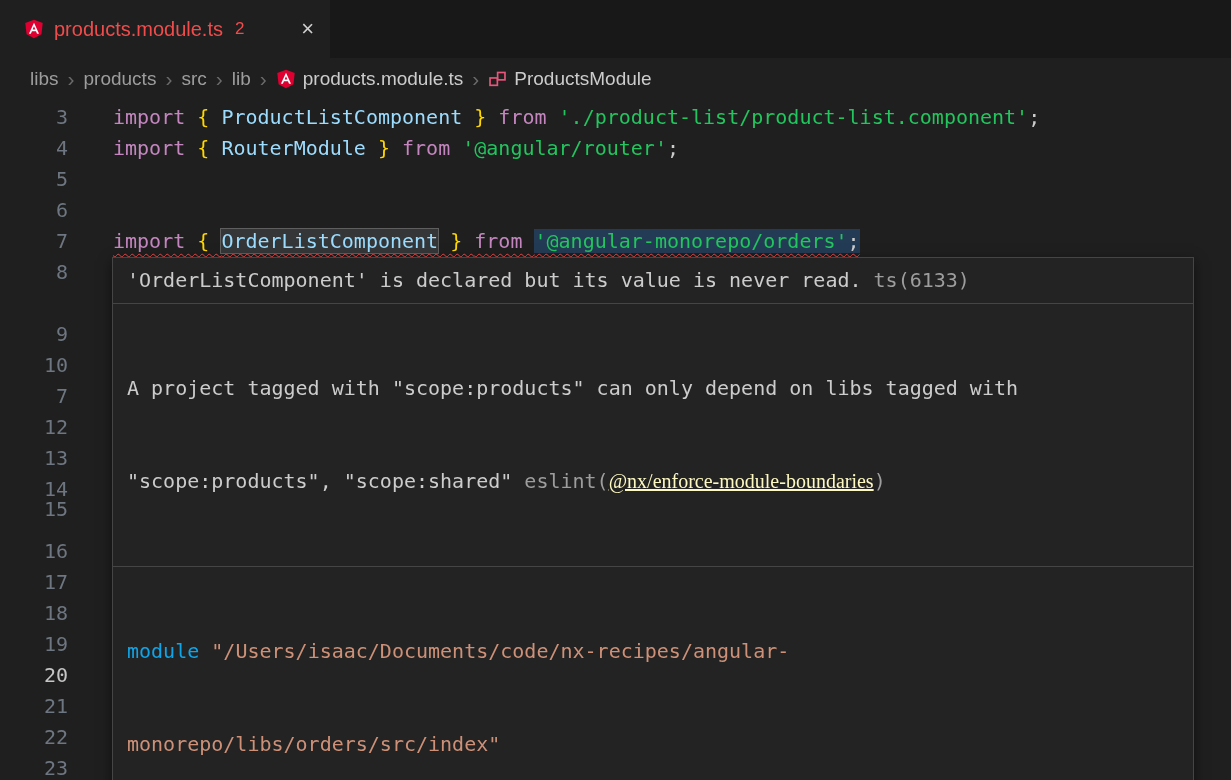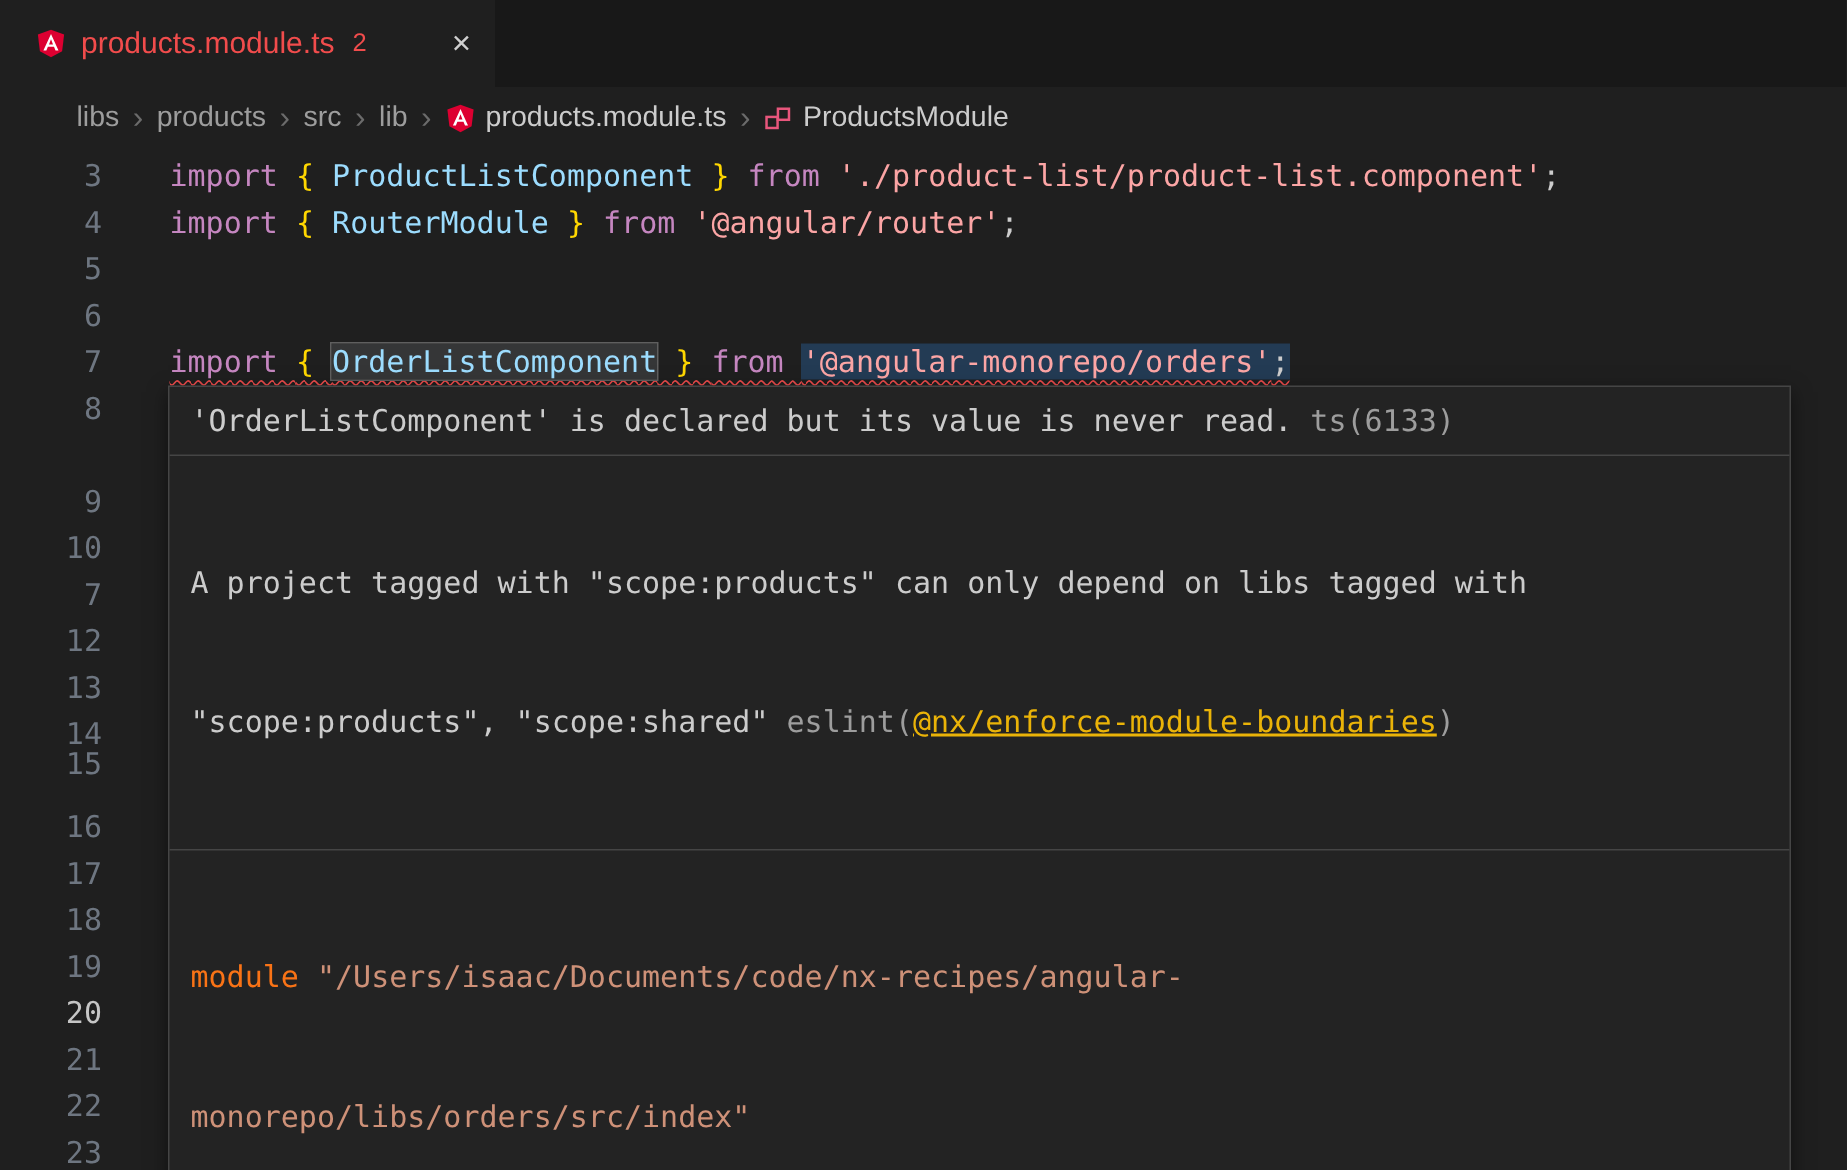--- a/index.html
+++ b/index.html
@@ -10,38 +10,38 @@
   .tabbar { height:58px; background:#181818; display:flex; }
   .tab { display:flex; align-items:center; gap:10px; padding:0 16px 0 24px;
          background:#1f1f1f; width:330px; cursor:pointer; }
   .tab-icon { display:flex; align-items:center; }
   .tab-label { font-size:20px; color:#f14c4c; white-space:nowrap; }
   .tab-badge { font-size:17px; color:#f14c4c; margin-left:2px; }
   .tab-close { margin-left:auto; color:#cfcfcf; font-size:22px; line-height:1; cursor:pointer; }
 
   
   .breadcrumbs { height:42px; display:flex; align-items:center; padding-left:30px;
-                 font-size:19px; color:#9d9d9d;margin-left:21px; }
+                 font-size:19px; color:#9d9d9d; }
   .crumb { display:flex; align-items:center; gap:7px; cursor:pointer; white-space:nowrap; }
   .crumb.bright { color:#cccccc; }
   .crumb-sep { color:#6b6b6b; font-size:21px; padding:0 9px; }
 
   
   .editor { position:absolute; top:100px; left:0; right:0; bottom:0; overflow:hidden;
             font-family:"DejaVu Sans Mono","Liberation Mono",monospace; font-size:20px; }
   .line { position:absolute; height:31px; line-height:31px; white-space:pre; }
   .gutter { left:0; width:68px; text-align:right; color:#6e7681; }
   .gutter.active { color:#c6c6c6; }
   .codeline { left:113px; right:0; color:#cccccc; }
   .guide { position:absolute; top:0; height:31px; width:1px; background:#3a3a3a; }
 
   .tok-kw  { color:#c586c0; }
   .tok-var { color:#9cdcfe; }
   .tok-cls { color:#4ec9b0; }
-  .tok-str { color:#fca5a5; }
+  .tok-str { color:#22c55e; }
   .tok-cmt { color:#6a9955; }
   .tok-pun { color:#cccccc; }
   .tok-b1  { color:#ffd700; }
   .tok-b2  { color:#da70d6; }
   .tok-b3  { color:#179fff; }
 
   .wavy { text-decoration-line:underline; text-decoration-style:wavy;
           text-decoration-color:#f14c4c; text-decoration-thickness:1px;
           text-underline-offset:5px; text-decoration-skip-ink:none; }
   .box  { background:rgba(90,93,94,.38); outline:1px solid #5f5f5f; }
@@ -49,23 +49,23 @@
   .blame { color:#6a6b6c; margin-left:90px; }
 
   
   .hover { position:absolute; left:112px; top:257px; width:1082px; z-index:5;
            background:#232323; border:1px solid #454545; color:#cccccc;
            box-shadow:0 4px 12px rgba(0,0,0,.5);
            font-family:"DejaVu Sans Mono","Liberation Mono",monospace; font-size:20px; }
   .hover-sec { padding:7px 14px; line-height:31px; white-space:pre; }
   .hover-div { height:1px; background:#454545; }
   .dim { color:#9d9d9d; }
-  .hover-kw { color:#f97316; }
+  .hover-kw { color:#0ea5e9; }
   .hover-str { color:#ce9178; }
-  .hover-link { color:#eab308; text-decoration:underline; cursor:pointer; }
+  .hover-link { color:#fef9c3; text-decoration:underline; cursor:pointer;font-family:Liberation Serif, serif; }
 </style>
 </head>
 <body>
 
 <div class="tabbar">
   <div class="tab">
     <span class="tab-icon" id="tab-icon">
         <svg width="20" height="20" viewBox="0 0 24 24">
           <polygon points="12,1 22.5,4.7 20.9,18.2 12,23 3.1,18.2 1.5,4.7" fill="#dd0031"></polygon>
           <path d="M12 4.4 L18 17.6 H15.6 L14.4 14.6 H9.5 L8.3 17.6 H5.9 Z M13.6 12.7 L12 8.6 L10.4 12.7 Z" fill="#ffffff"></path>

